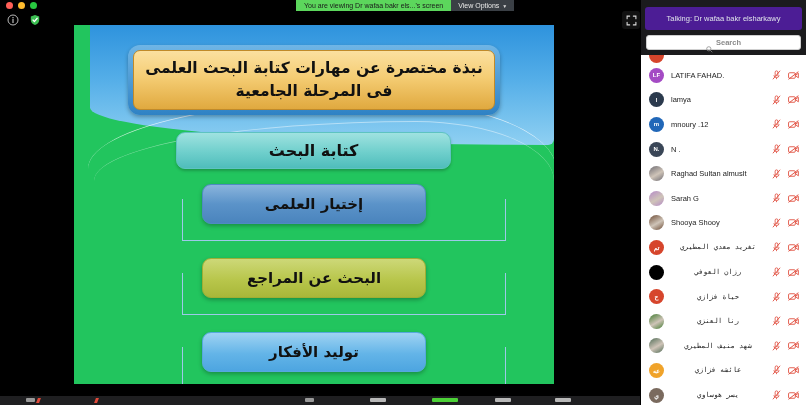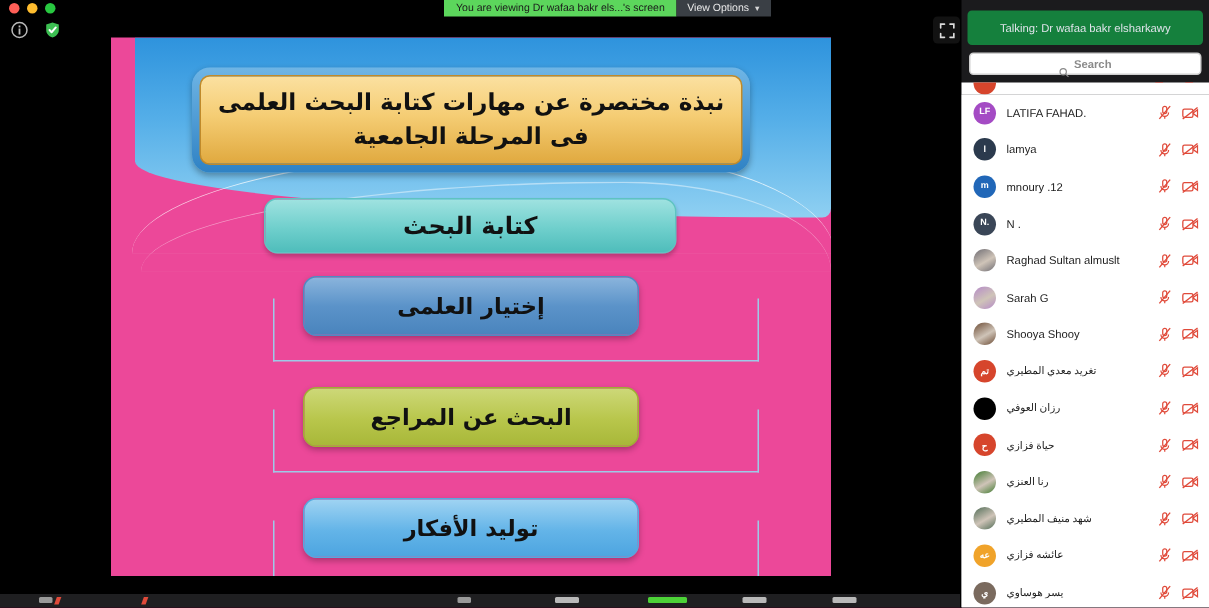--- a/index.html
+++ b/index.html
@@ -47,21 +47,21 @@
     background: rgba(255,255,255,.07);
     display: flex; align-items: center; justify-content: center;
     z-index: 30; cursor: pointer;
   }
 
   
   .stage { position: absolute; left: 0; top: 11px; width: 640px; height: 383px; background: #000; }
   .slide {
     position: absolute; left: 74px; top: 14px;
     width: 480px; height: 359px;
-    background: #ec4899; overflow: hidden;
+    background: #22c55e; overflow: hidden;
   }
   
   .banner {
     position: absolute; left: 16px; top: 0; width: 464px; height: 120px;
     background: linear-gradient(180deg, #2e93dd 0%, #54aee8 45%, #8fd0f2 100%);
     border-bottom-left-radius: 100% 38px;
     border-bottom-right-radius: 6px;
   }
   .swoosh1 {
     position: absolute; left: 14px; top: 74px; width: 468px; height: 70px;
@@ -130,21 +130,21 @@
   .pill.p2 { top: 233px; background: linear-gradient(180deg,#cdd878 0%,#b8c64b 55%,#a8b739 100%); border: 1.2px solid #9fae34; }
   .pill.p3 { top: 307px; background: linear-gradient(180deg,#9fd3f2 0%,#63b4e8 55%,#4da5e0 100%); border: 1.2px solid #56a8dd; }
 
   
   .panel {
     position: absolute; right: 0; top: 0; width: 166px; height: 405px;
     background: #1b1b1d; border-left: 1px solid #000;
     display: flex; flex-direction: column;
   }
   .talking {
-    margin: 7px 4px 5px 4px; background: #15803d;
+    margin: 7px 4px 5px 4px; background: #4c1d95;
     border-radius: 3px; height: 23px;
     display: flex; align-items: center; justify-content: center;
     color: #dfe3ea; font-size: 7.5px; white-space: nowrap;
   }
   .searchwrap { padding: 0 5px 5px 5px; font-weight: bold; }
   .searchbox {
     height: 15px; background: #fff; border: 1px solid #cfcfcf; border-radius: 3px;
     display: flex; align-items: center; justify-content: center; gap: 3px;
   }
   .searchbox .mag { width: 7px; height: 7px; }
@@ -157,21 +157,21 @@
   }
   .avatar {
     width: 15px; height: 15px; border-radius: 50%; flex: 0 0 15px;
     display: flex; align-items: center; justify-content: center;
     color: #fff; font-size: 6px; font-weight: 700; overflow: hidden;
   }
   .pname {
     flex: 1; font-size: 7.5px; color: #1c1c1c;
     white-space: nowrap; overflow: hidden; text-overflow: ellipsis;
   }
-  .pname.rtl { direction: rtl; text-align: left; font-family: Liberation Serif, serif; font-size: 7px; }
+  .pname.rtl { direction: rtl; text-align: center; font-family: Liberation Mono, monospace; font-size: 7px; }
   .picons { display: flex; gap: 7px; align-items: center; flex: 0 0 auto; }
   .picons svg { display: block; }
 
   
   .cutrow { height: 8px; overflow: hidden; position: relative; background:#fff; }
   .cutrow .ca {
     position: absolute; left: 8px; top: -7px;
     width: 15px; height: 15px; border-radius: 50%; background: #d6452c;
   }
   .cutrow .ci { position: absolute; top: -6px; font-size: 7px; color: #e04a3a; }

